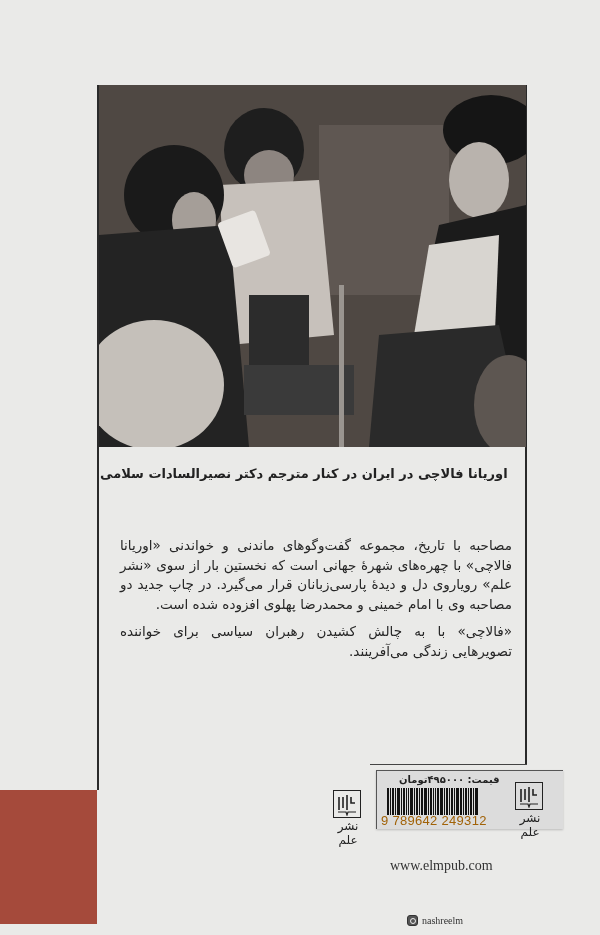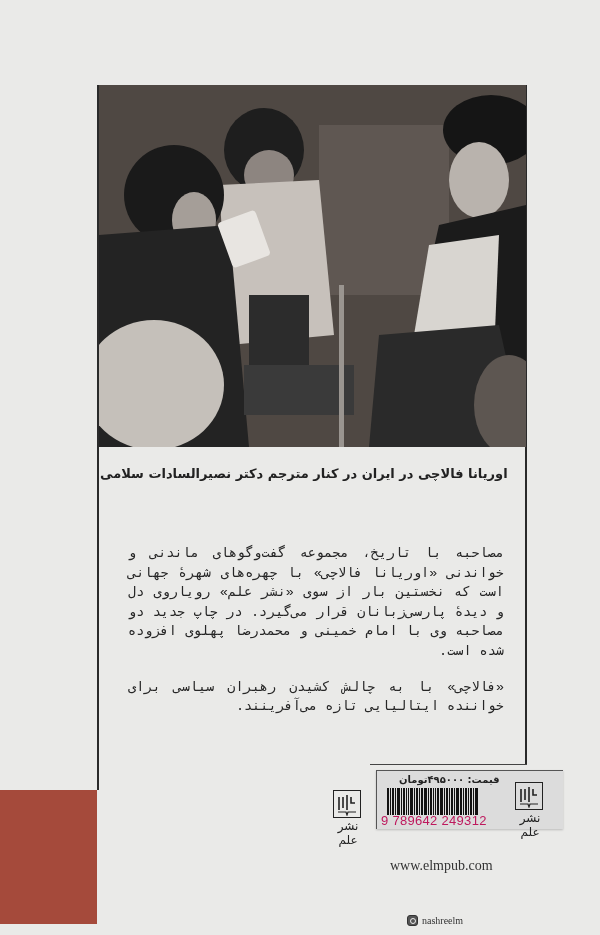--- a/index.html
+++ b/index.html
@@ -17,34 +17,34 @@
     }
     .photo svg { display: block; }
     .caption {
       position: absolute; left: 100px; top: 466px; width: 420px; direction: rtl; text-align: left;
       font-size: 13px; font-weight: bold; color: #222;
     }
     .body-text {
       position: absolute; left: 112px; top: 528px; width: 408px; direction: rtl; text-align: justify;
       font-size: 13.5px; line-height: 19.6px; color: #262626;
     }
-    .body-text p { margin: 16px; text-align-last: right; font-family: Liberation Mono, monospace; }
+    .body-text p { margin: 8px; text-align-last: right; }
     .red-block { position: absolute; left: 0; top: 790px; width: 97px; height: 134px; background: #a54a3b; }
     .logo { position: absolute; width: 30px; }
     .logo .box { width: 28px; height: 28px; border: 1.5px solid #222; box-sizing: border-box; position: relative; }
     .logo .script { font-size: 12px; color: #222; text-align: center; direction: rtl; margin-top: 1px; }
     .sticker {
       position: absolute; left: 376px; top: 770px; width: 186px; height: 58px;
       background: #dcdcdc; border-top: 1.5px solid #555; border-left: 1.5px solid #555;
       box-shadow: 0 1px 2px rgba(0,0,0,0.2);
     }
     .price { position: absolute; left: 22px; top: 3px; direction: rtl; font-size: 10px; font-weight: bold; color: #222; }
     .barcode { position: absolute; left: 10px; top: 17px; width: 112px; height: 27px; display: flex; align-items: stretch; gap: 1px; }
     .barcode span { background: #111; }
-    .isbn { position: absolute; left: 4px; top: 42px; font-family: "Liberation Sans", sans-serif; font-size: 13px; color: #be185d; letter-spacing: 0.3px; }
+    .isbn { position: absolute; left: 4px; top: 42px; font-family: "Liberation Sans", sans-serif; font-size: 13px; color: #a16207; letter-spacing: 0.3px; }
     .website { position: absolute; left: 390px; top: 858px; font-family: "Liberation Serif", serif; font-size: 14px; color: #333; text-align: center; }
     .insta { position: absolute; left: 407px; top: 878px; font-family: "Liberation Serif", serif; font-size: 10px; color: #333; display: flex; align-items: center; gap: 4px; margin-top: 37px; }
     .insta-icon { width: 11px; height: 11px; border: 1.5px solid #333; border-radius: 3px; box-sizing: border-box; position: relative; background: #555; }
     .insta-icon::after { content: ""; position: absolute; left: 2px; top: 2px; width: 4px; height: 4px; border: 1px solid #eee; border-radius: 50%; }
   </style>
 </head>
 <body>
 
 <div class="frame-left"></div>
 <div class="frame-right"></div>
@@ -77,21 +77,21 @@
 
     <ellipse cx="55" cy="300" rx="70" ry="65" fill="#c5c0ba"></ellipse>
     <ellipse cx="410" cy="320" rx="35" ry="50" fill="#5d5651"></ellipse>
   </svg>
 </div>
 
 <div class="caption">اوریانا فالاچی در ایران در کنار مترجم دکتر نصیرالسادات سلامی</div>
 
 <div class="body-text">
   <p>مصاحبه با تاریخ، مجموعه گفت‌وگوهای ماندنی و خواندنی «اوریانا فالاچی» با چهره‌های شهرهٔ جهانی است که نخستین بار از سوی «نشر علم» رویاروی دل و دیدهٔ پارسی‌زبانان قرار می‌گیرد. در چاپ جدید دو مصاحبه وی با امام خمینی و محمدرضا پهلوی افزوده شده است.</p>
-  <p>«فالاچی» با به چالش کشیدن رهبران سیاسی برای خواننده ایتالیایی تازه می‌آفرینند.</p>
+  <p>«فالاچی» با به چالش کشیدن رهبران سیاسی برای خواننده تصویرهایی زندگی می‌آفرینند.</p>
 </div>
 
 <div class="red-block"></div>
 
 <div class="logo" style="left:333px; top:790px;">
   <div class="box">
     <svg width="25" height="25" viewBox="0 0 25 25">
       <path d="M5 6 V19 M9 6 V17 M13 4 V19 M17 6 V12 H21" stroke="#222" stroke-width="1.6" fill="none"></path>
       <path d="M4 21 H12 L13 24 L14 21 H22" stroke="#222" stroke-width="1.2" fill="none"></path>
     </svg>

